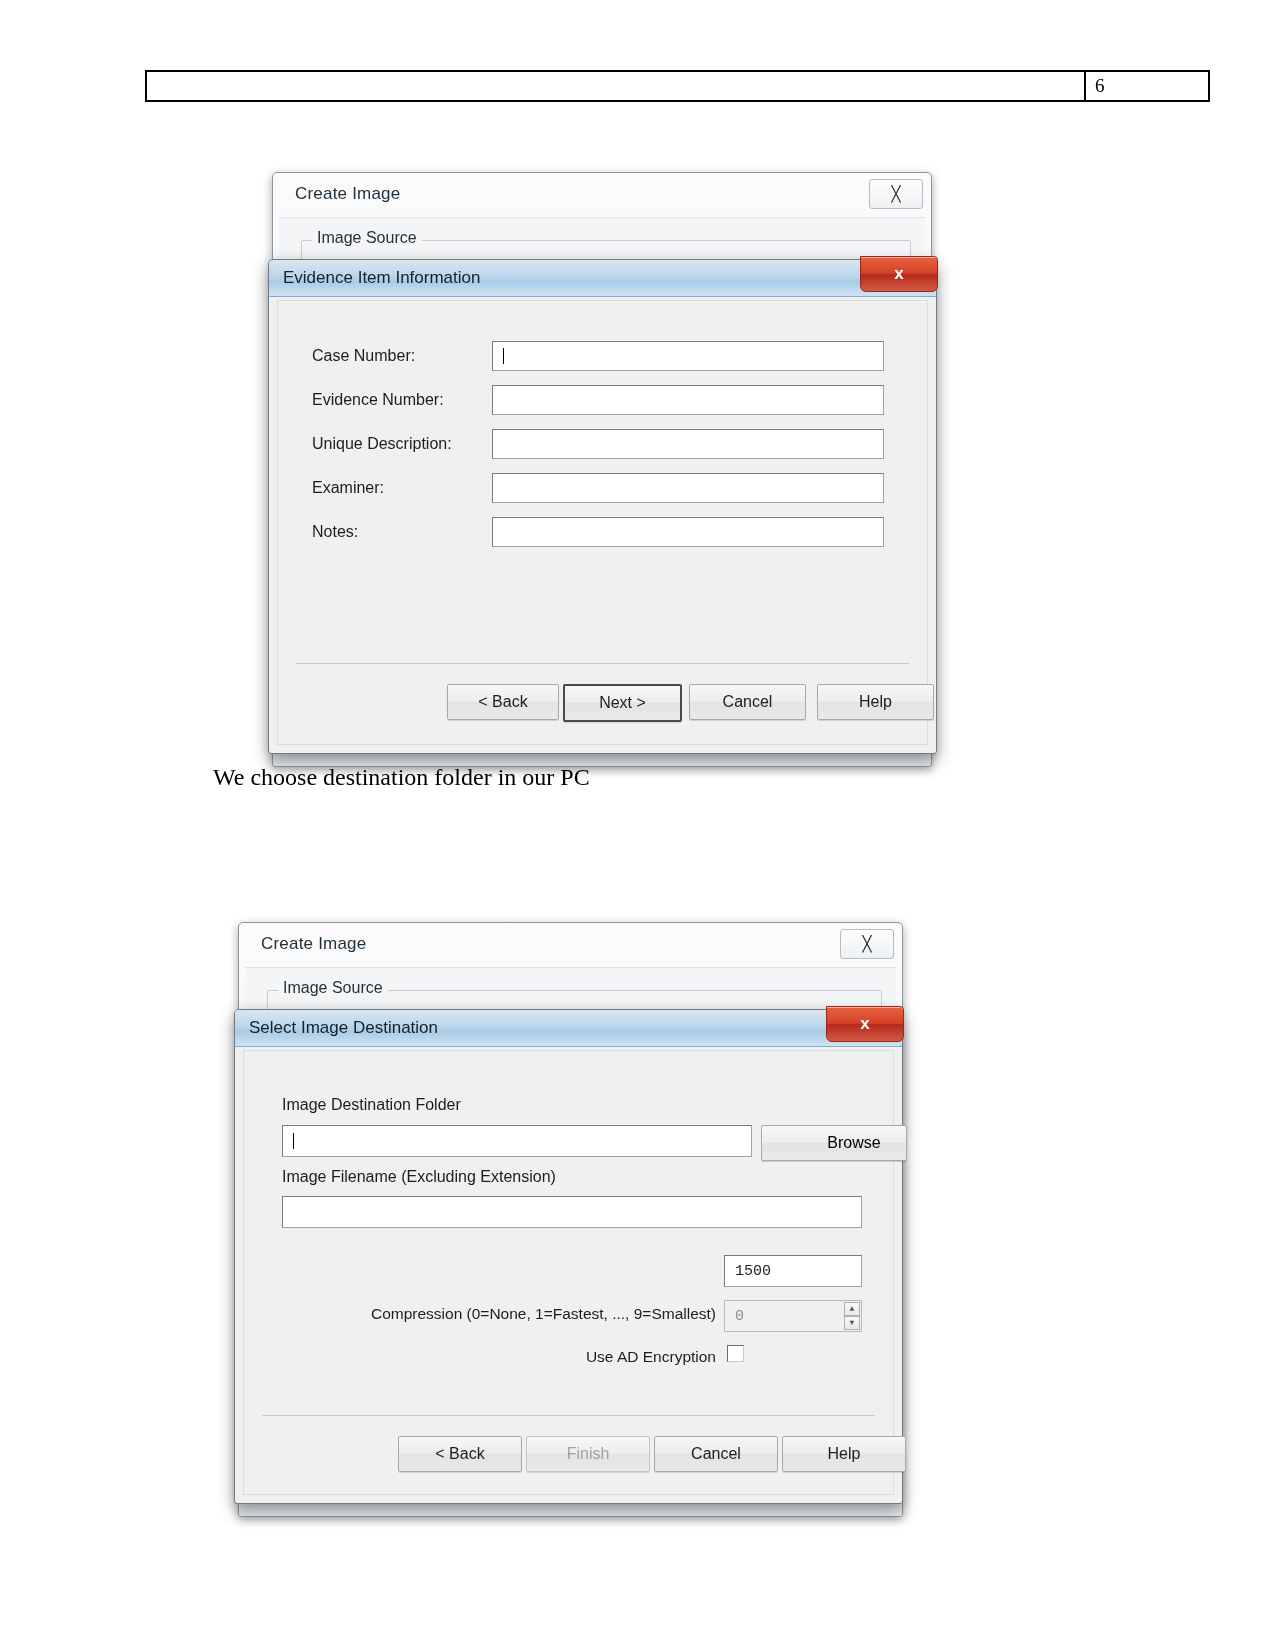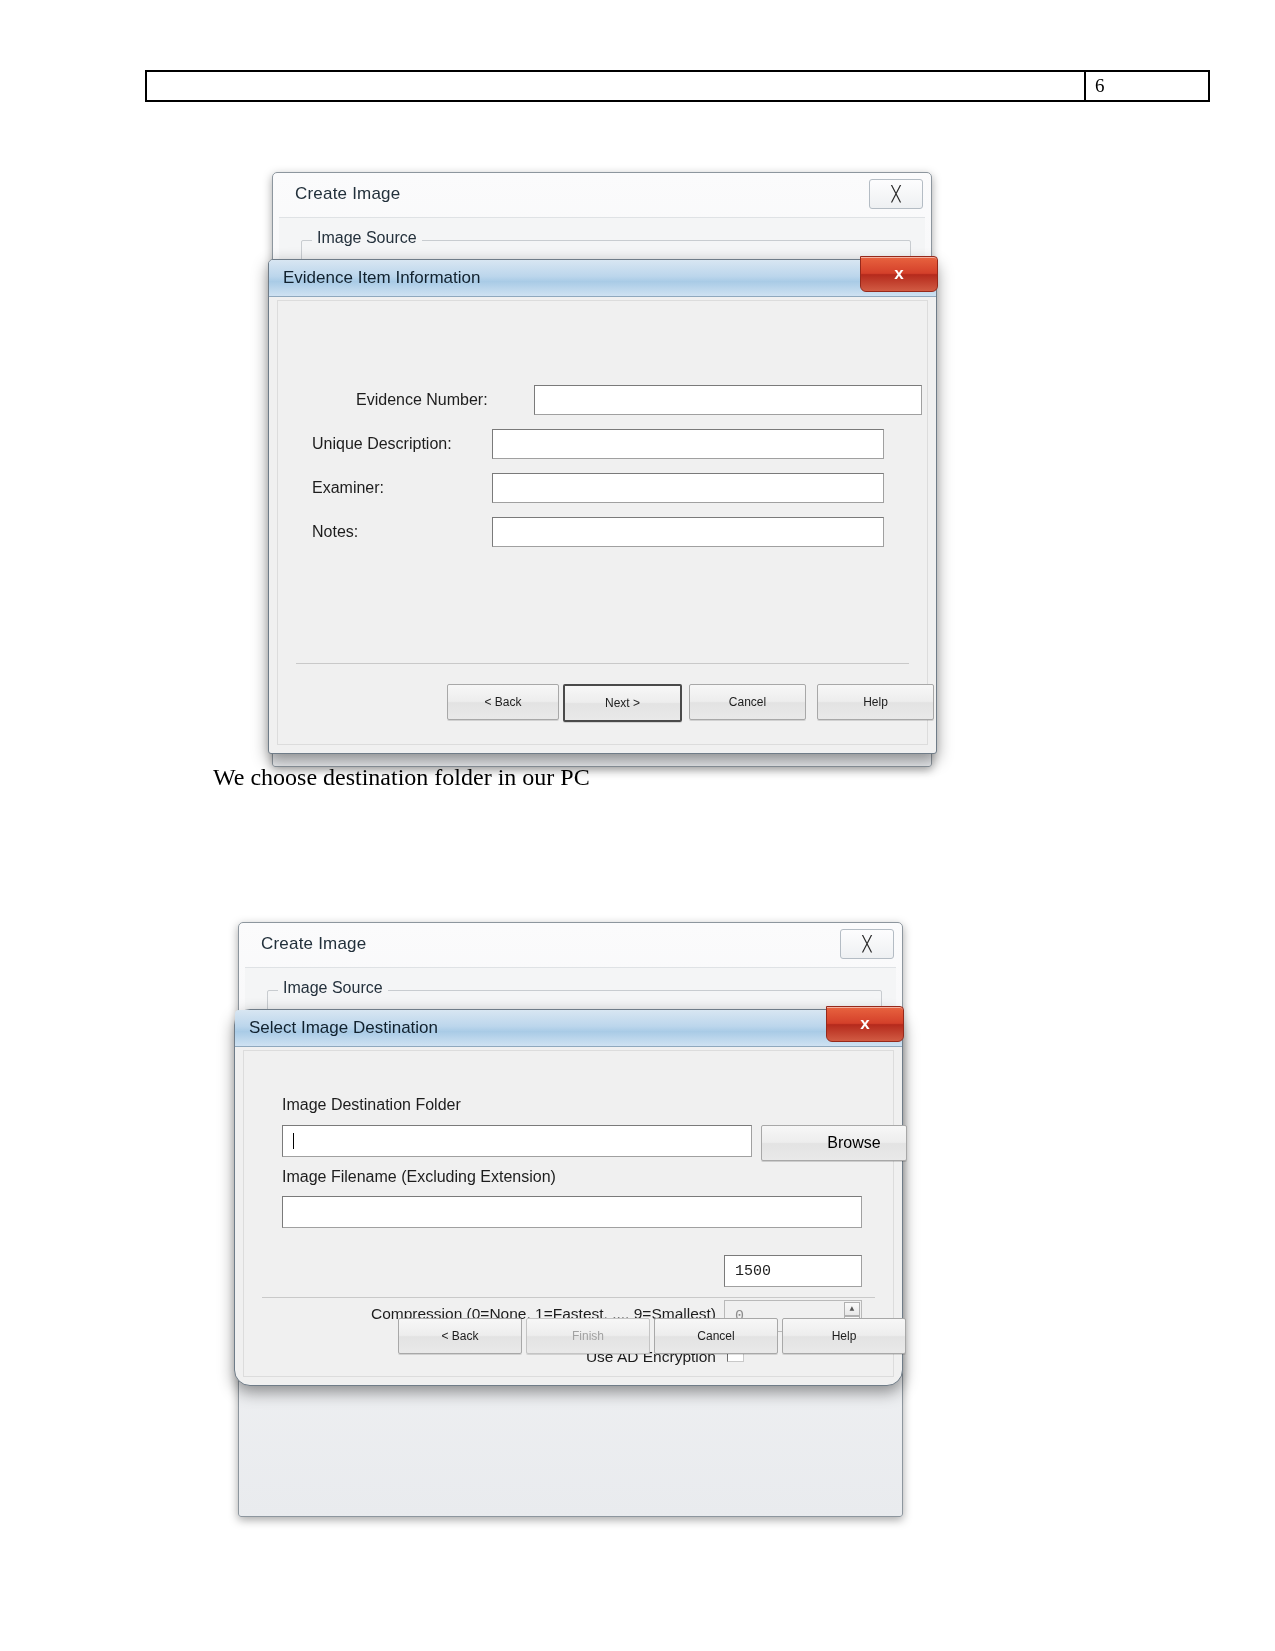--- a/index.html
+++ b/index.html
@@ -210,21 +210,21 @@
     height: 64px;
     border-top: 1px solid #c9c9c9;
   }
   .btn {
     position: absolute;
     top: 20px;
     height: 34px;
     background: linear-gradient(180deg,#f7f7f7 0%,#ededed 48%,#e3e3e3 52%,#e9e9e9 100%);
     border: 1px solid #a8a8a8;
     border-radius: 2px;
-    font-size: 12px;
+    font-size: 16px;
     font-family: "Liberation Sans", sans-serif;
     color: #1d1d1d;
     display: flex;
     align-items: center;
     justify-content: center;
     cursor: pointer;
     box-shadow: 0 1px 0 rgba(0,0,0,.13);
   }
   .btn.default {
     border: 2px solid #4a4a4a;
@@ -322,23 +322,27 @@
   </div>
 </div>
 
 <div class="win win-front" style="left:268px; top:259px; width:669px; height:495px;">
   <div class="titlebar">
     <span class="title-text">Evidence Item Information</span>
     <span class="close-red">x</span>
   </div>
   <div class="dlg-body">
 
+    <div class="field-row" style="left:34px; top:40px; width:610px;">
+      <span class="field-label" style="width:180px;">Case Number:</span>
+      <span class="txt caret" style="width:392px; height:30px;"></span>
+    </div>
 
     <div class="field-row" style="left:34px; top:84px; width:610px;">
-      <span class="field-label" style="width:180px;margin-left:44px;">Evidence Number:</span>
+      <span class="field-label" style="width:180px;">Evidence Number:</span>
       <span class="txt" style="width:392px; height:30px;"></span>
     </div>
 
     <div class="field-row" style="left:34px; top:128px; width:610px;">
       <span class="field-label" style="width:180px;">Unique Description:</span>
       <span class="txt" style="width:392px; height:30px;"></span>
     </div>
 
     <div class="field-row" style="left:34px; top:172px; width:610px;">
       <span class="field-label" style="width:180px;">Examiner:</span>
@@ -366,21 +370,21 @@
     <span class="title-text">Create Image</span>
     <span class="close-box">╳</span>
   </div>
   <div class="client">
     <div class="group-box">
       <span class="legend">Image Source</span>
     </div>
   </div>
 </div>
 
-<div class="win win-front" style="left:234px; top:1009px; width:669px; height:377px;border-radius:16px;">
+<div class="win win-front" style="left:234px; top:1009px; width:669px; height:495px;">
   <div class="titlebar">
     <span class="title-text">Select Image Destination</span>
     <span class="close-red">x</span>
   </div>
   <div class="dlg-body">
 
     <div class="section-label" style="left:38px; top:45px;">Image Destination Folder</div>
     <span class="txt caret" style="position:absolute; left:38px; top:74px; width:470px; height:32px;"></span>
     <span class="btn-browse" style="left:517px; top:74px; width:104px;">Browse</span>
 

